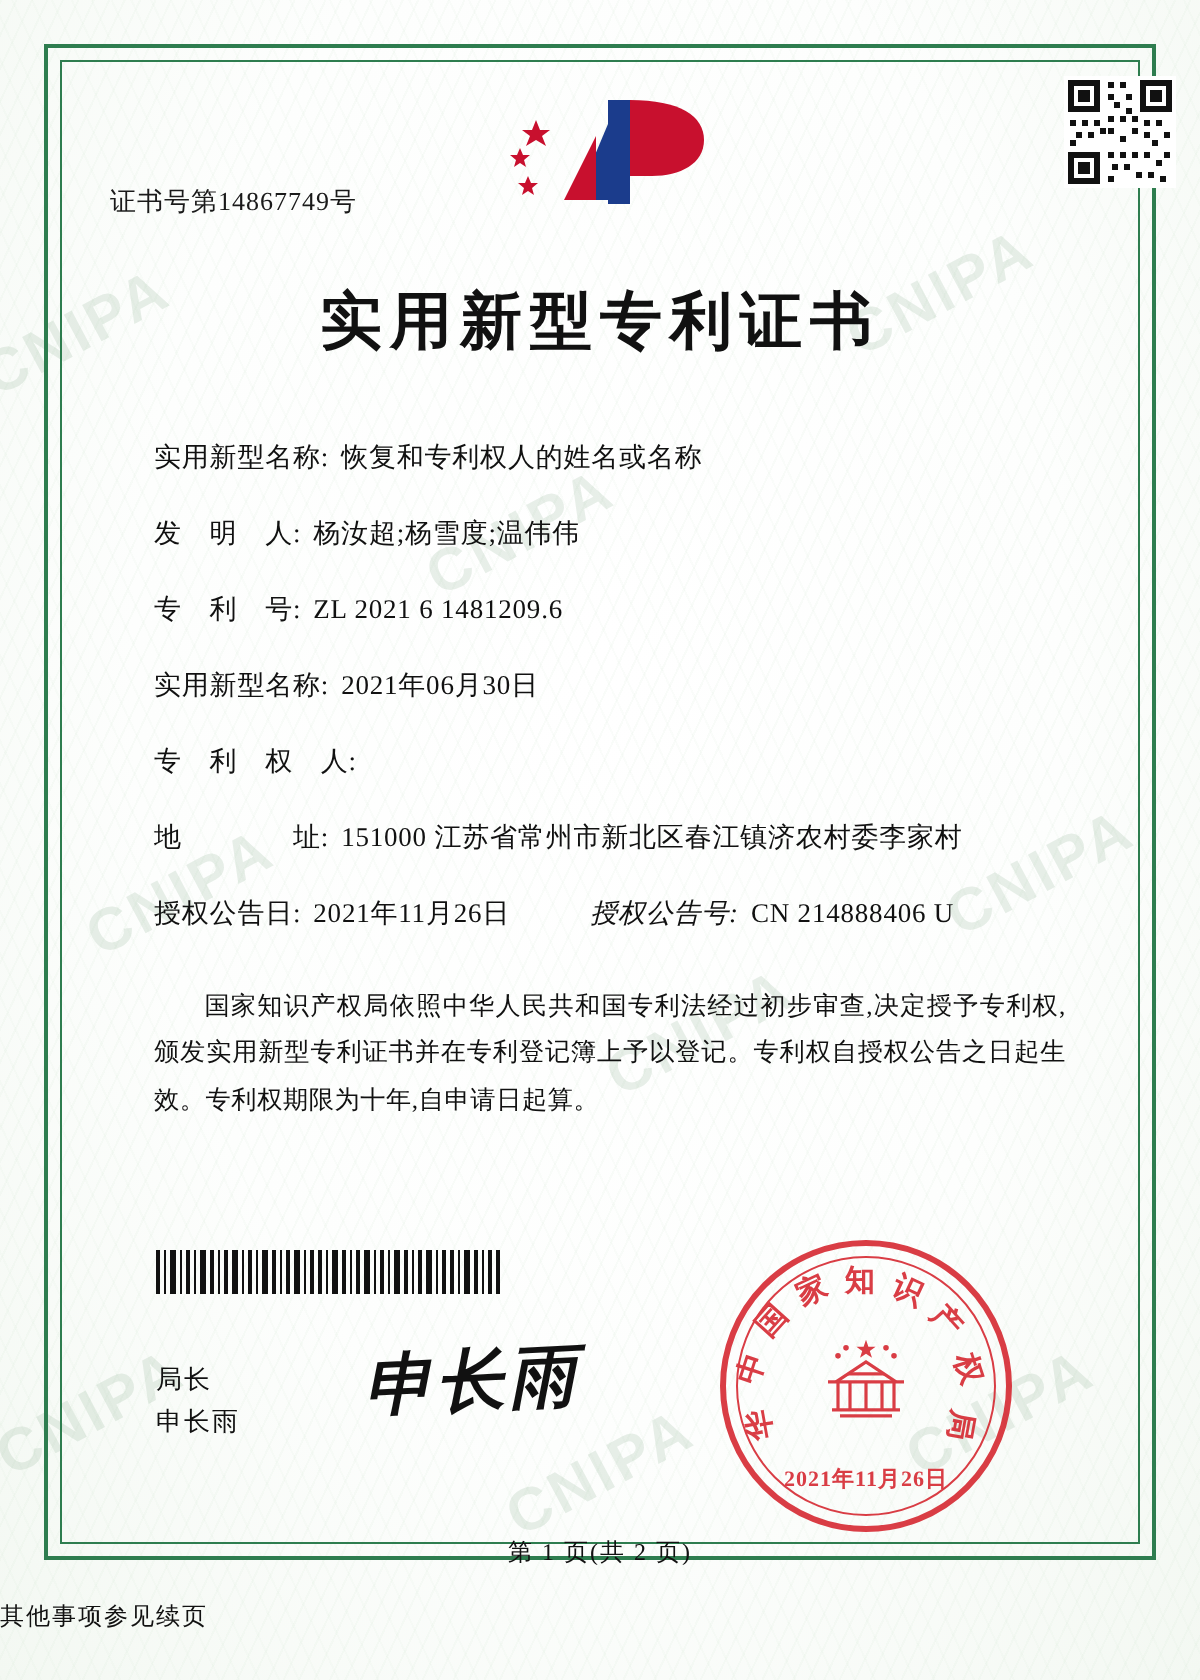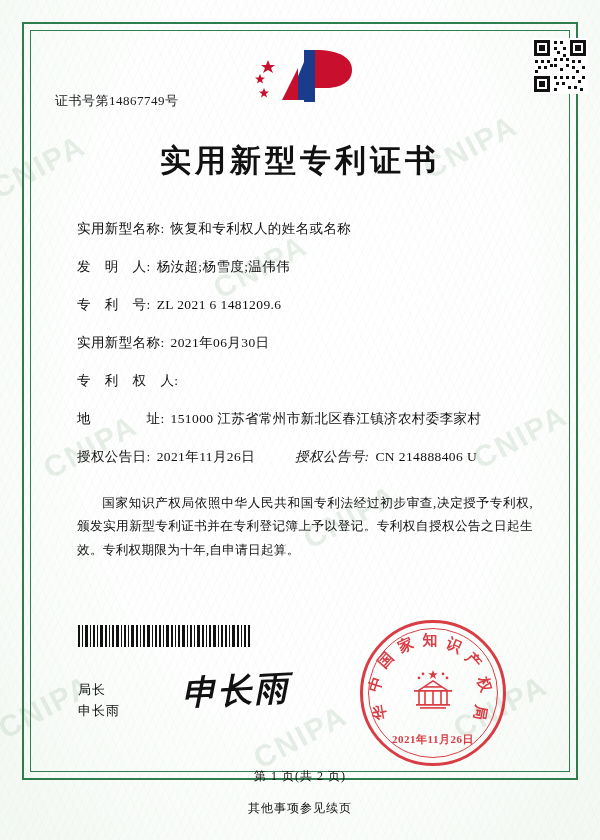--- a/index.html
+++ b/index.html
@@ -235,21 +235,21 @@
     text-align: center;
     font-size: 12px;
     color: #111;
     letter-spacing: 1px;
   }
   .footer-note {
     position: absolute;
     left: 0;
     right: 0;
     top: 800px;
-    text-align: center;
+    text-align: left;
     font-size: 12px;
     color: #111;
     letter-spacing: 1px;
   }
 </style>
 </head>
 <body>
 
 <div class="page">
   <div class="bg-tint"></div>

